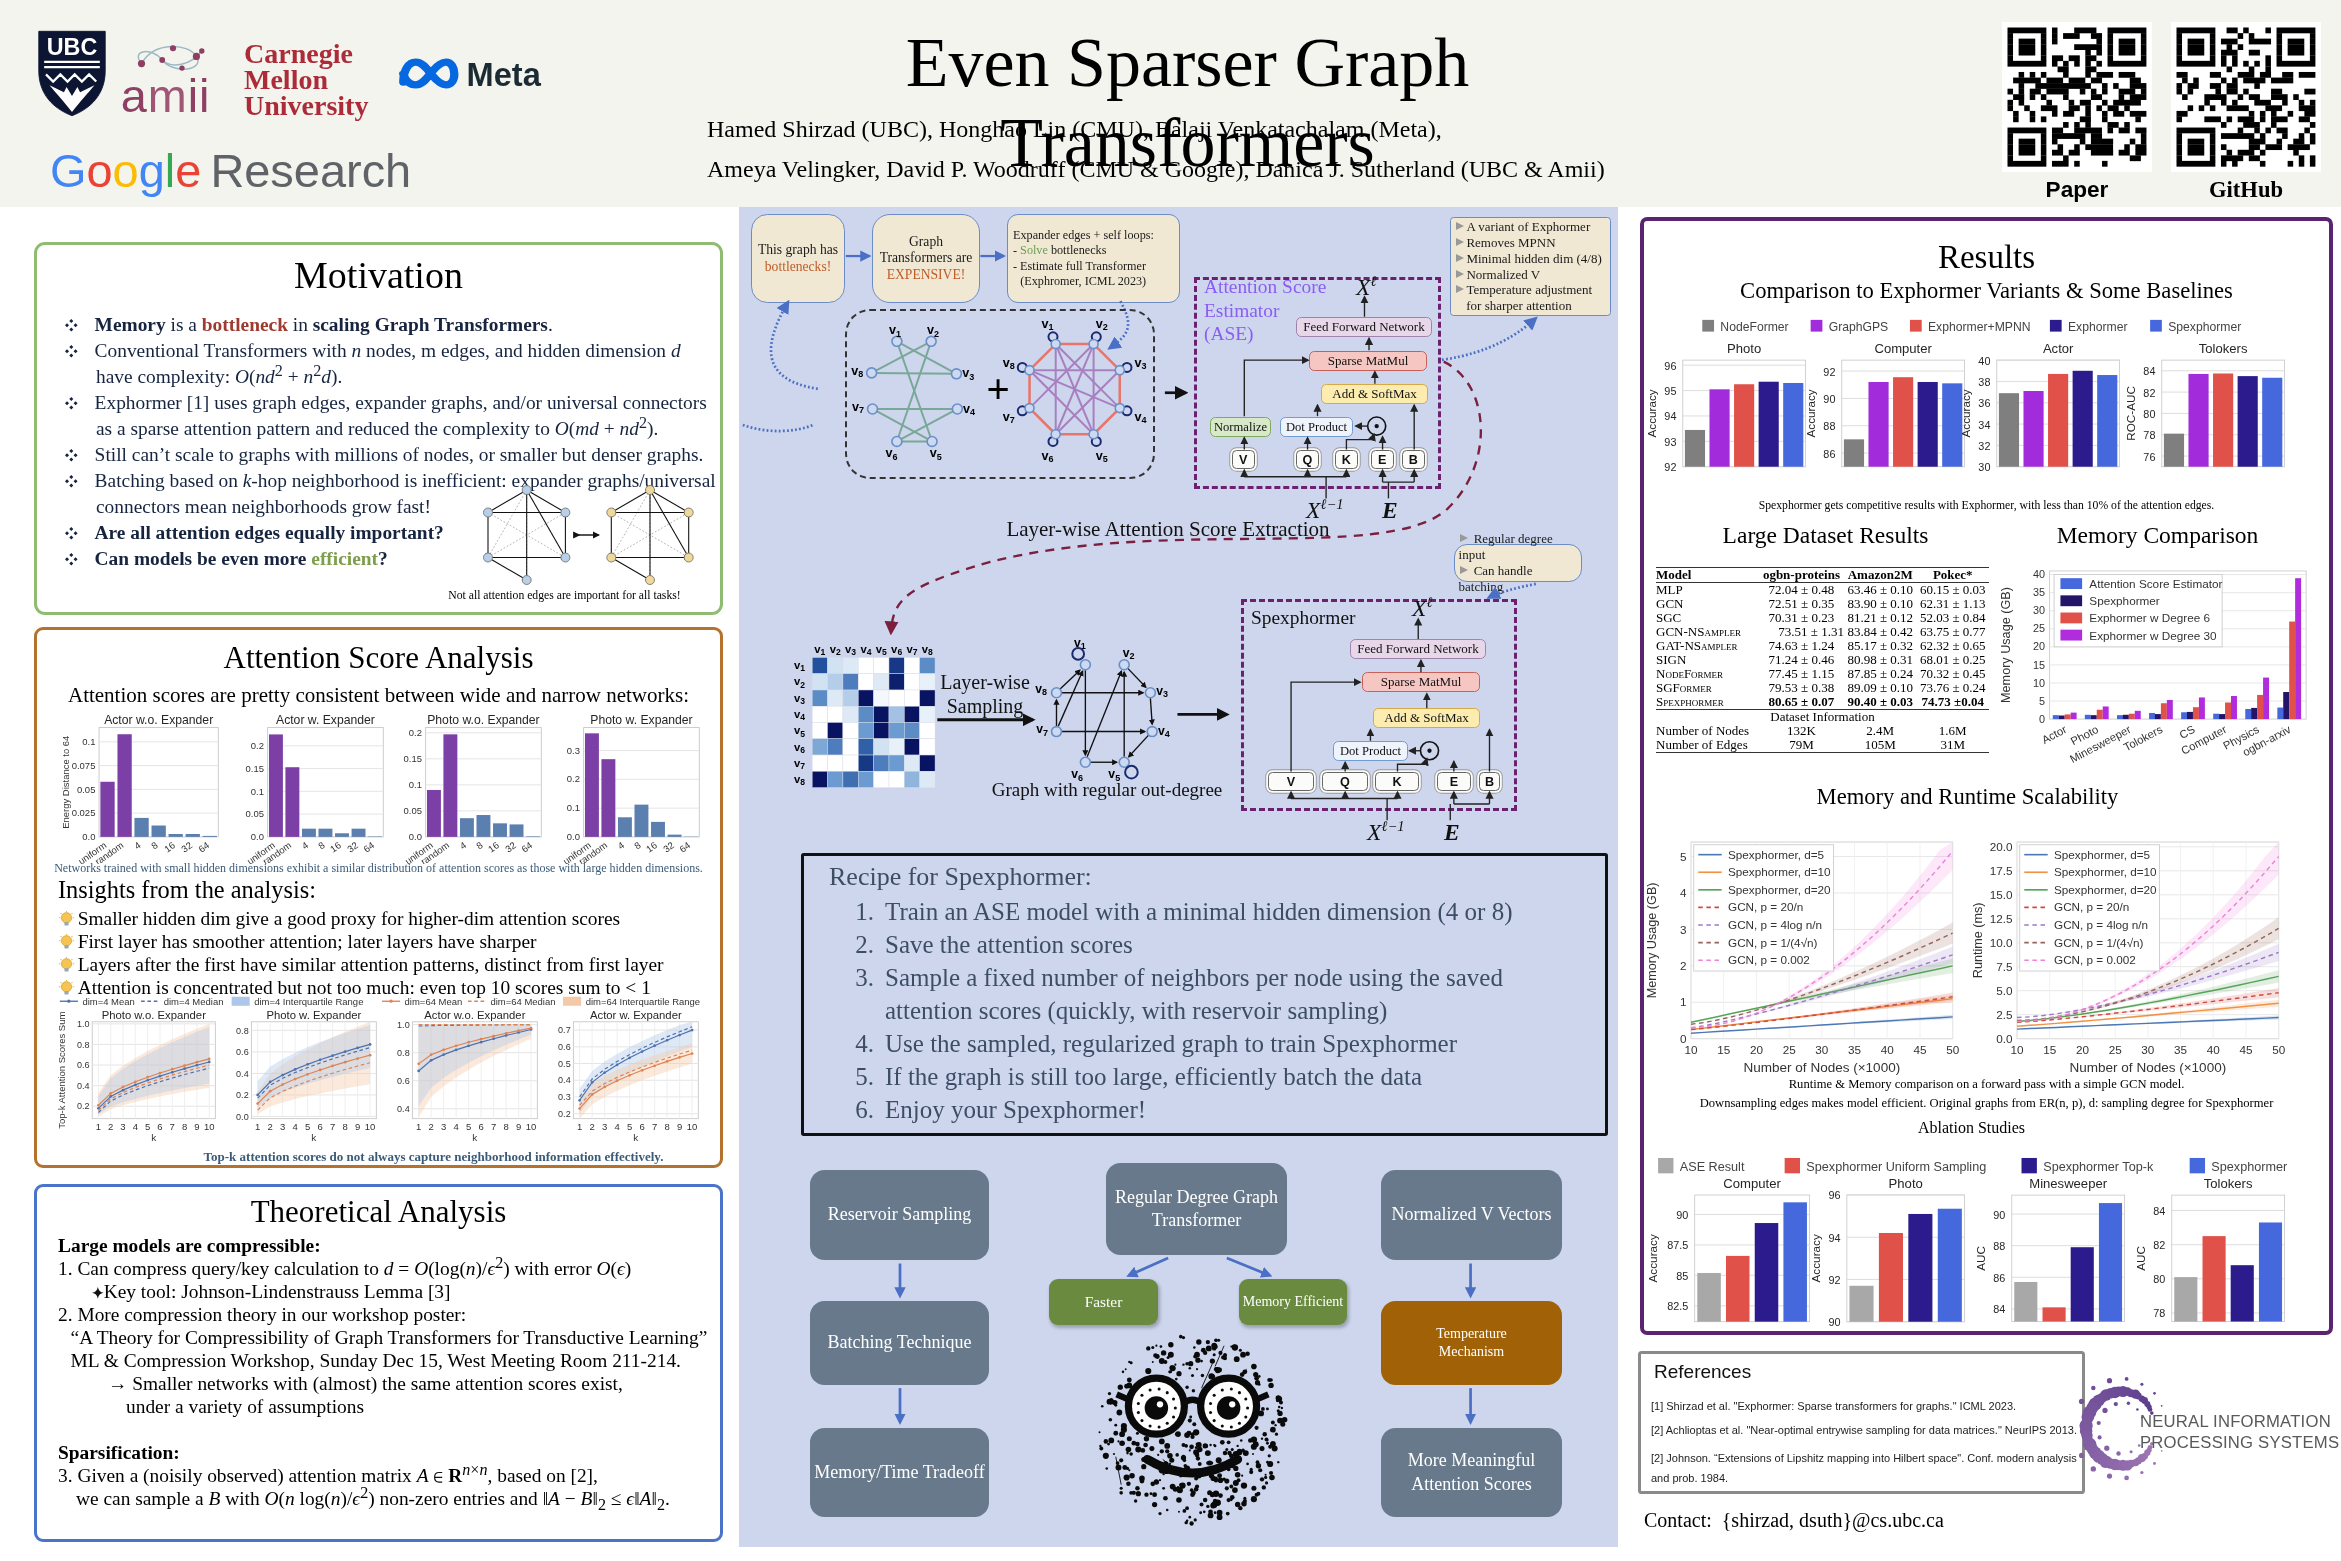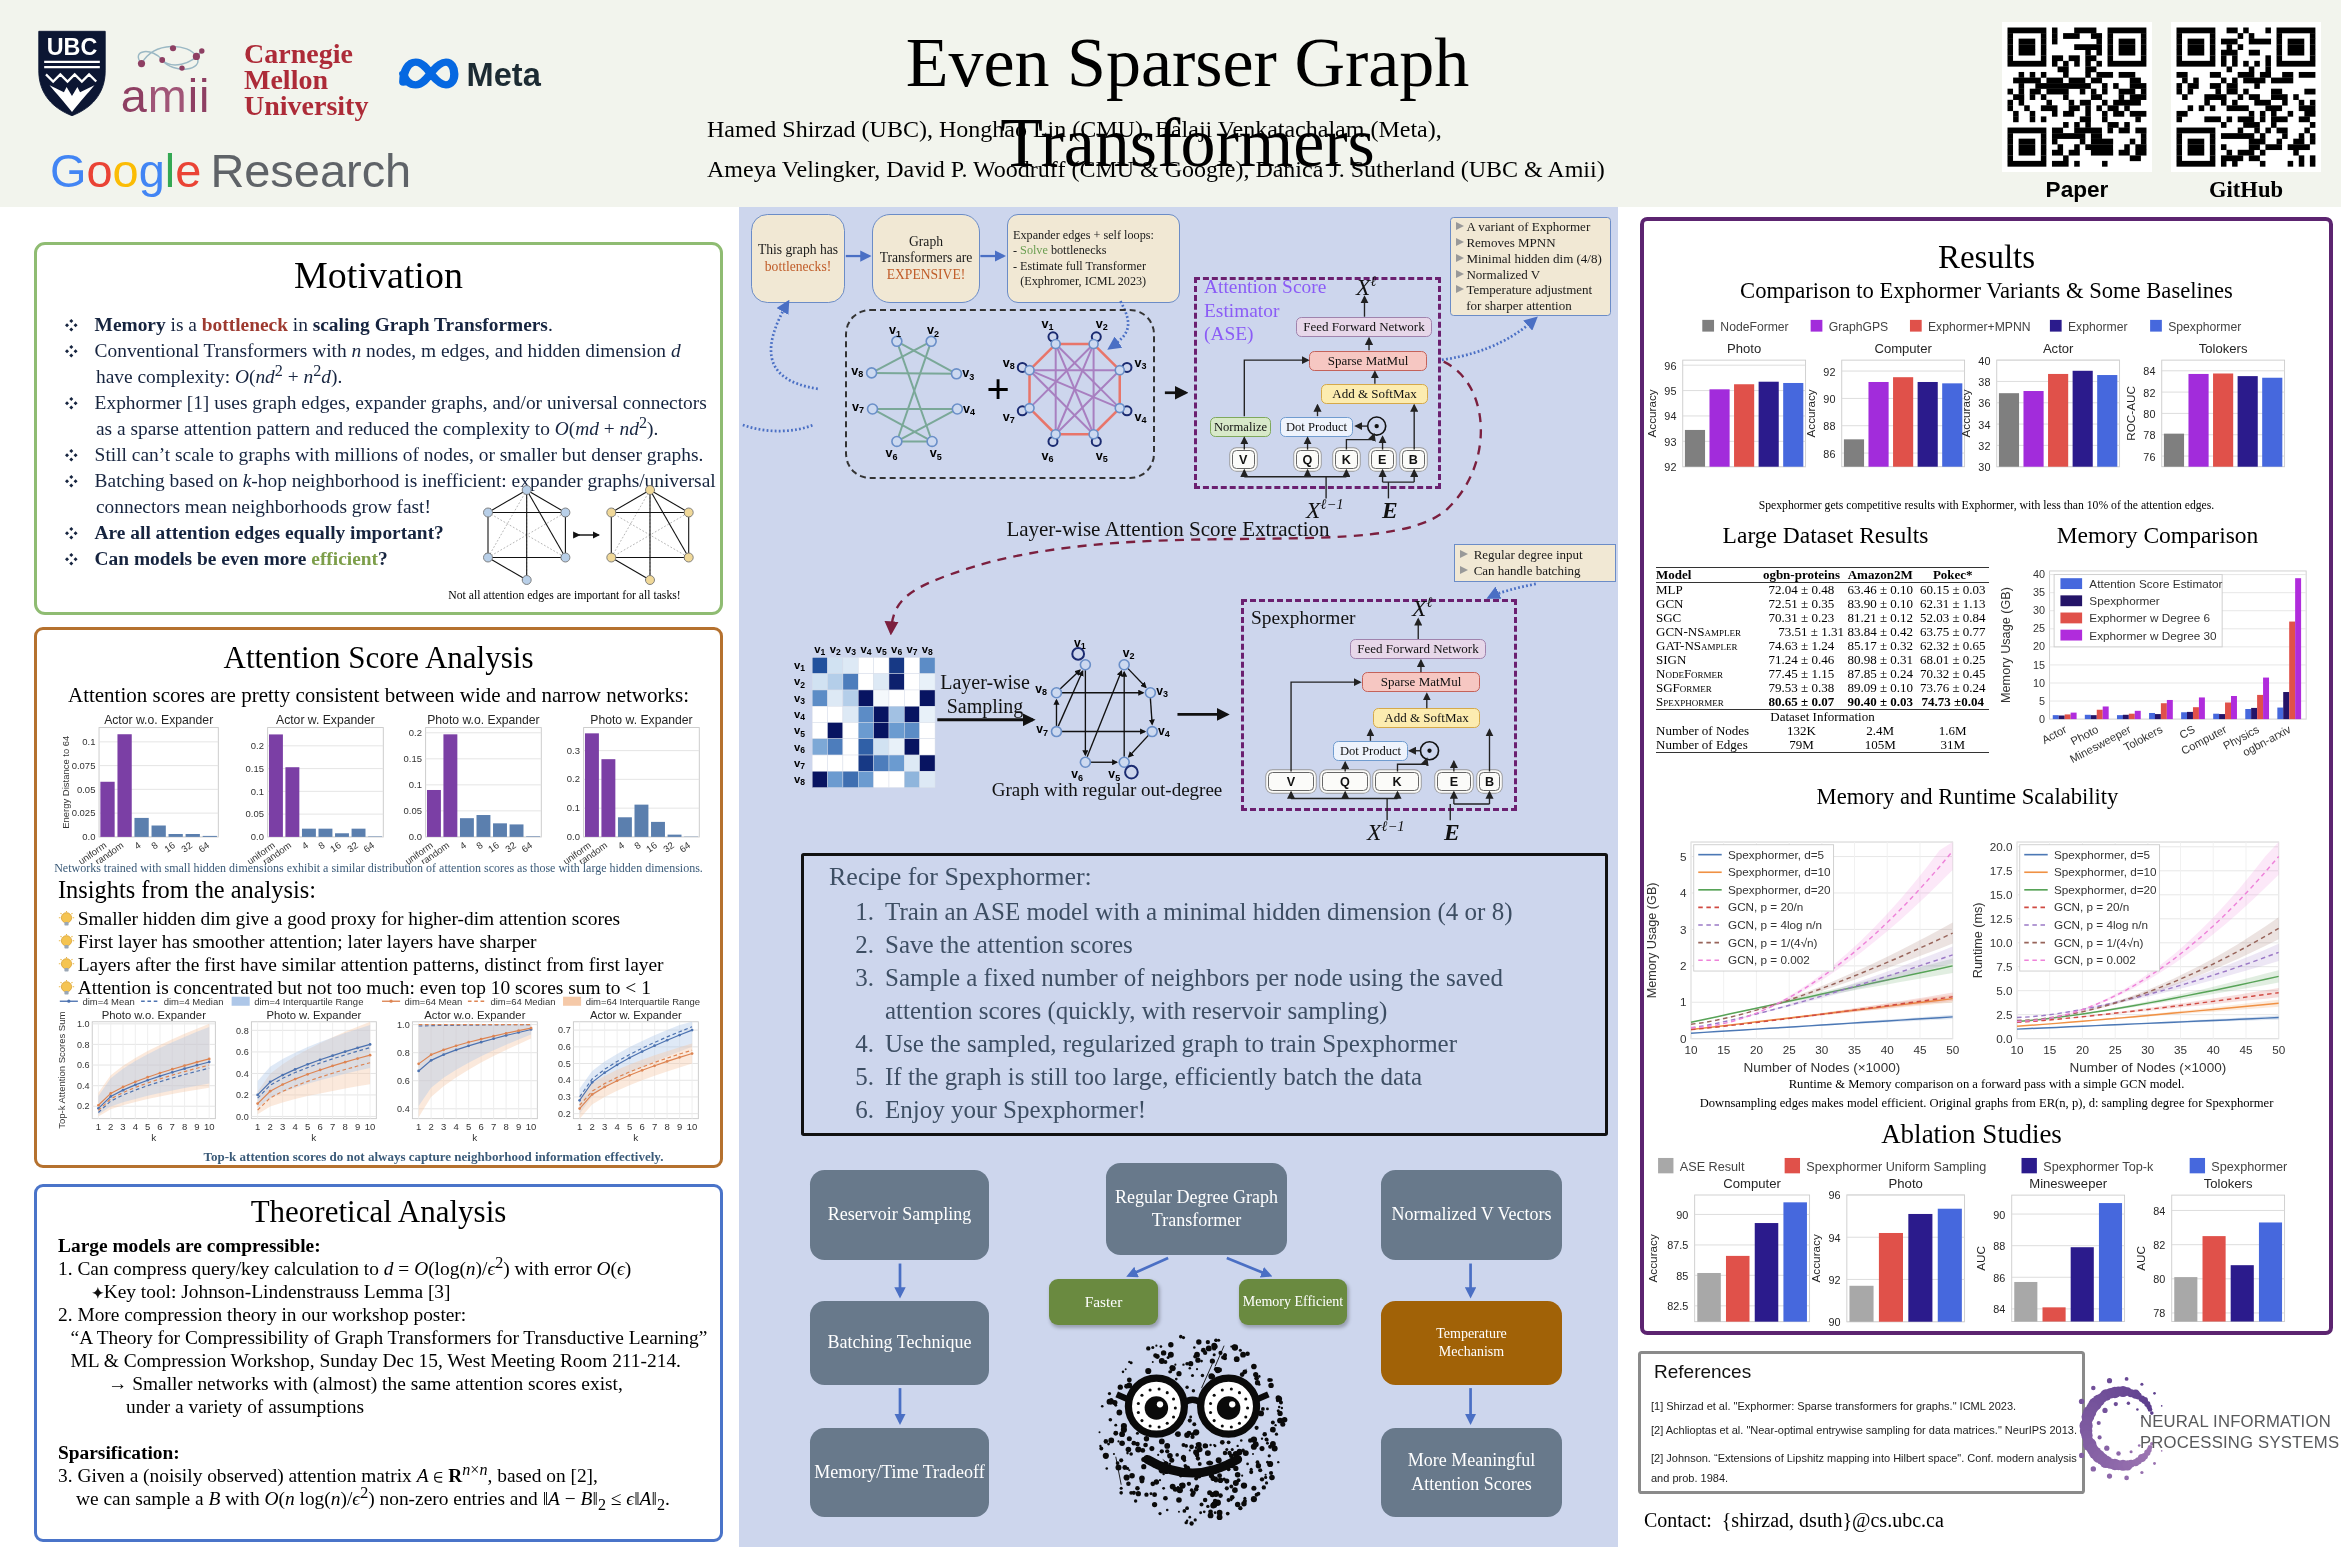--- a/index.html
+++ b/index.html
@@ -862,21 +862,21 @@
       </svg>A variant of Exphormer<br><svg width="10" height="10" viewBox="0 0 10 10" style="vertical-align:0px;margin-right:1.8px">
         <path d="M1 1L9 5L1 9Z" fill="#999"></path>
       </svg>Removes MPNN<br><svg width="10" height="10" viewBox="0 0 10 10" style="vertical-align:0px;margin-right:1.8px">
         <path d="M1 1L9 5L1 9Z" fill="#999"></path>
       </svg>Minimal hidden dim (4/8)<br><svg width="10" height="10" viewBox="0 0 10 10" style="vertical-align:0px;margin-right:1.8px">
         <path d="M1 1L9 5L1 9Z" fill="#999"></path>
       </svg>Normalized V<br><svg width="10" height="10" viewBox="0 0 10 10" style="vertical-align:0px;margin-right:1.8px">
         <path d="M1 1L9 5L1 9Z" fill="#999"></path>
       </svg>Temperature adjustment<br><span style="padding-left:11.7px"></span>for sharper attention</div>
   </div>
-<div style="position:absolute;left:1454px;top:544px;width:162px;height:38px;background:#f1e8d4;border:1.4px solid #6b8cc7;border-radius:0;font-family:'Liberation Serif',serif;font-size:13px;line-height:1.25;color:#1a1a1a;display:flex;align-items:center;justify-content:center;text-align:left;padding:3.6px;box-sizing:border-box">
+<div style="position:absolute;left:1454px;top:544px;width:128px;height:38px;background:#f1e8d4;border:1.4px solid #6b8cc7;border-radius:13px;font-family:'Liberation Serif',serif;font-size:13px;line-height:1.25;color:#1a1a1a;display:flex;align-items:center;justify-content:center;text-align:left;padding:3.6px;box-sizing:border-box">
     <div style="width:100%"><svg width="10" height="10" viewBox="0 0 10 10" style="vertical-align:0px;margin-right:1.8px">
         <path d="M1 1L9 5L1 9Z" fill="#999"></path>
       </svg> Regular degree input<br><svg width="10" height="10" viewBox="0 0 10 10" style="vertical-align:0px;margin-right:1.8px">
         <path d="M1 1L9 5L1 9Z" fill="#999"></path>
       </svg> Can handle batching</div>
   </div>
 <svg style="position:absolute;left:732px;top:207px" width="886" height="416" viewBox="810 229 981 460">
     <defs>
       <marker id="mkc" viewBox="0 0 10 10" refX="8" refY="5" markerWidth="5" markerHeight="5" orient="auto">
         <path d="M0 0L10 5L0 10z" fill="#4a6fc4"></path>
@@ -2009,21 +2009,21 @@
     <line x1="60" y1="102.0" x2="86" y2="102.0" stroke="#9b79c6" stroke-width="1.8" stroke-dasharray="5 4"></line>
     <text x="93" y="106.5" font-size="13" fill="#333">GCN, p = 4log n/n</text>
     <line x1="60" y1="121.5" x2="86" y2="121.5" stroke="#97645a" stroke-width="1.8" stroke-dasharray="5 4"></line>
     <text x="93" y="126.0" font-size="13" fill="#333">GCN, p = 1/(4√n)</text>
     <line x1="60" y1="141.0" x2="86" y2="141.0" stroke="#ee82d9" stroke-width="1.8" stroke-dasharray="5 4"></line>
     <text x="93" y="145.5" font-size="13" fill="#333">GCN, p = 0.002</text>
     <text x="197.0" y="265" text-anchor="middle" font-size="15" fill="#333">Number of Nodes (×1000)</text>
     <text transform="translate(13,119.0) rotate(-90)" text-anchor="middle" font-size="14" fill="#333">Runtime (ms)</text>
   </svg>
 <div style="position:absolute;left:1640px;top:1075px;width:693px;text-align:center;font-family:'Liberation Serif',serif;font-size:12.6px;line-height:19px;white-space:nowrap">Runtime &amp; Memory comparison on a forward pass with a simple GCN model.<br>Downsampling edges makes model efficient. Original graphs from ER(n, p), d: sampling degree for Spexphormer</div>
-<div style="position:absolute;left:1625px;top:1119px;width:693px;text-align:center;font-family:'Liberation Serif',serif;font-size:27px">Ablation Studies</div>
+<div style="position:absolute;left:1625px;top:1119px;width:693px;text-align:center;font-family:'Liberation Serif',serif;font-size:16px">Ablation Studies</div>
 <svg style="position:absolute;left:1640px;top:1157px" width="669" height="20" viewBox="0 0 740 22" font-family="Liberation Sans,sans-serif">
     <rect x="20" y="1" width="17" height="17" fill="#a8a8a8"></rect>
     <text x="44" y="15" font-size="14" fill="#444">ASE Result</text>
     <rect x="160" y="1" width="17" height="17" fill="#e0514a"></rect>
     <text x="184" y="15" font-size="14" fill="#444">Spexphormer Uniform Sampling</text>
     <rect x="422" y="1" width="17" height="17" fill="#2b1b8c"></rect>
     <text x="446" y="15" font-size="14" fill="#444">Spexphormer Top-k</text>
     <rect x="608" y="1" width="17" height="17" fill="#4668dd"></rect>
     <text x="632" y="15" font-size="14" fill="#444">Spexphormer</text>
   </svg>

